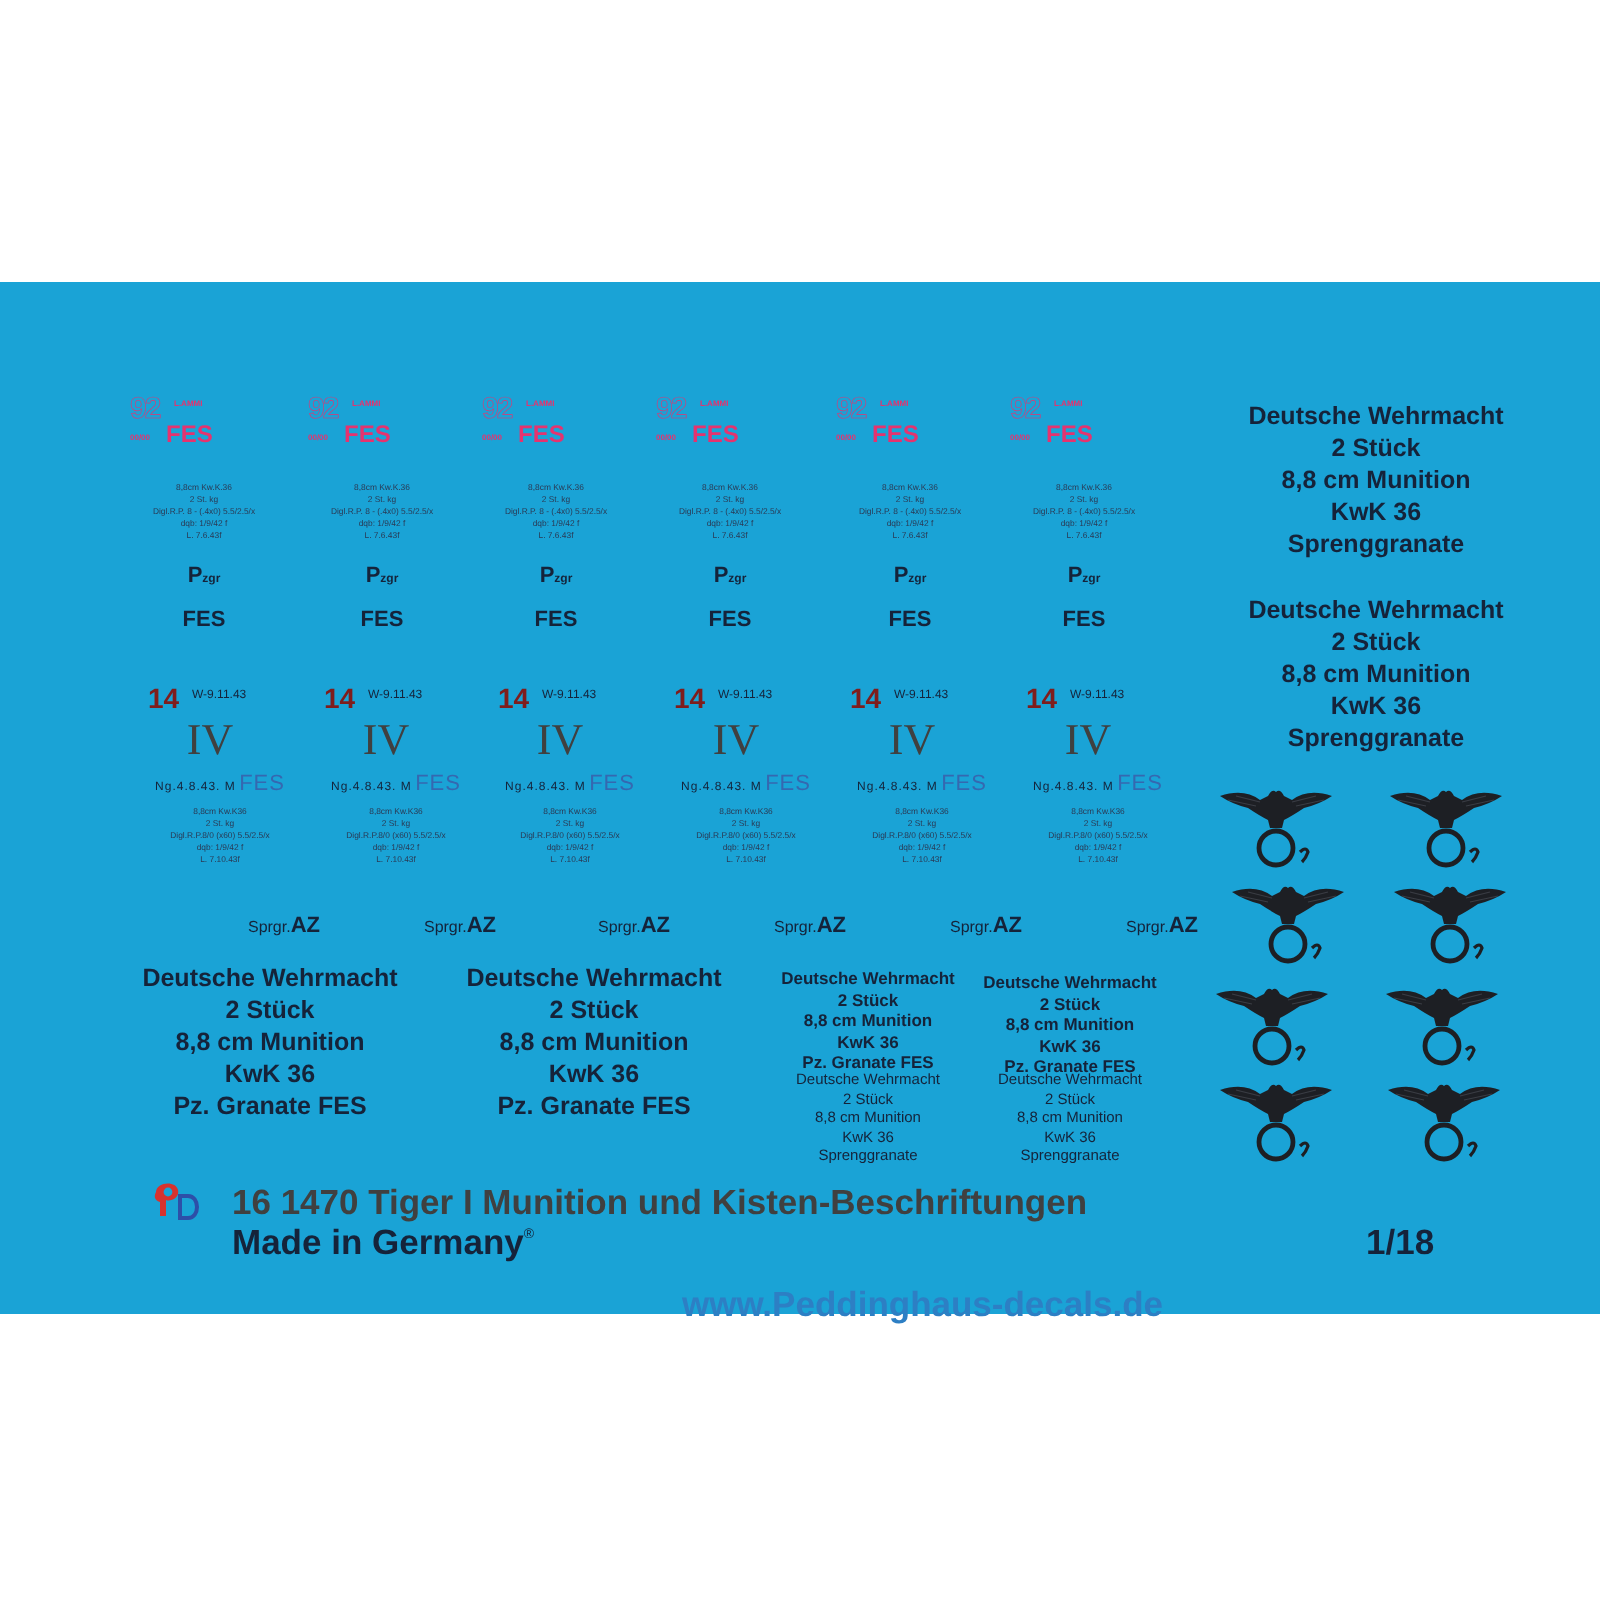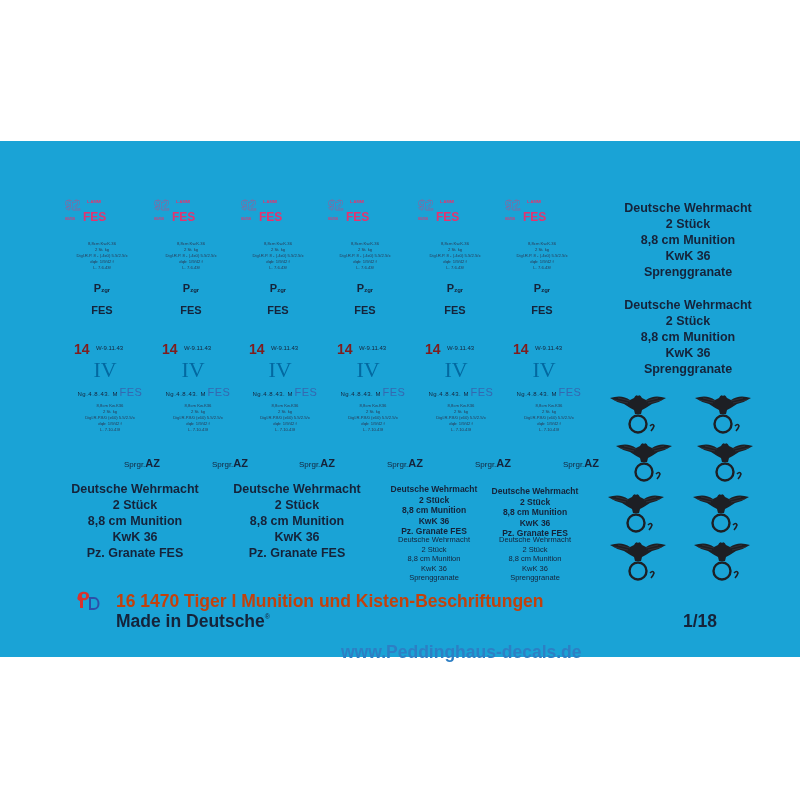--- a/index.html
+++ b/index.html
@@ -12,35 +12,35 @@
   .fes-pink-sm{position:absolute;left:8px;top:20px;color:#e5336f;font-size:4px;font-weight:bold;}
   .fes-pink{position:absolute;left:26px;top:14px;color:#e5336f;font-size:12px;font-weight:bold;}
   .micro{position:absolute;left:0;width:90px;text-align:center;color:#2a3a55;font-size:4.2px;line-height:6px;}
   .pzgr{position:absolute;left:0;width:90px;text-align:center;top:94px;color:#15233a;font-size:11px;font-weight:bold;}
   .pzgr small{font-size:6px;font-weight:bold;}
   .fesb{position:absolute;left:0;width:90px;text-align:center;top:115px;color:#15233a;font-size:11px;font-weight:bold;}
   
   .lbl14{position:absolute;width:100px;}
   .n14{position:absolute;left:14px;top:0;color:#7f1d1d;font-size:14px;font-weight:bold;}
   .dt{position:absolute;left:36px;top:4px;color:#15233a;font-size:6px;}
-  .iv{position:absolute;left:0;width:90px;text-align:center;top:16px;color:#0369a1;font-size:22px;font-family:"Liberation Serif",serif;}
+  .iv{position:absolute;left:0;width:90px;text-align:center;top:16px;color:#404040;font-size:22px;font-family:"Liberation Serif",serif;}
   .ng{position:absolute;left:0;width:100px;text-align:center;top:45px;color:#15233a;font-size:6px;}
   .ng span{color:#3568b0;font-size:11px;font-weight:normal;letter-spacing:0.5px;}
   .micro2{position:absolute;left:0;width:100px;text-align:center;top:62px;color:#2a3a55;font-size:4.2px;line-height:6px;}
   .sprgr{position:absolute;left:0;width:100px;text-align:right;top:116px;color:#15233a;font-size:8px;}
   .sprgr b{font-size:11px;}
   
   .blk{position:absolute;text-align:center;color:#15233a;font-weight:bold;}
   .blk div{white-space:nowrap;}
   .blk-lg{font-size:12.5px;line-height:16px;}
   .blk-sm{font-size:8.5px;line-height:10.5px;font-weight:bold;}
   .blk-xs{font-size:7.5px;line-height:9.5px;font-weight:normal;}
   
   .emb{position:absolute;width:60px;height:55px;}
-  .footer1{position:absolute;left:116px;top:591px;color:#c2410c;font-size:17.5px;font-weight:bold;white-space:nowrap;}
+  .footer1{position:absolute;left:116px;top:591px;color:#404040;font-size:17.5px;font-weight:bold;white-space:nowrap;}
   .footer2{position:absolute;left:116px;top:611px;color:#15233a;font-size:17.5px;font-weight:bold;white-space:nowrap;}
   .footer2 sup{font-size:7px;font-weight:normal;vertical-align:8px;}
   .url{position:absolute;left:341px;top:642px;color:#2d7fc4;font-size:17.5px;font-weight:bold;white-space:nowrap;}
   .scale{position:absolute;left:683px;top:611px;color:#15233a;font-size:17.5px;font-weight:bold;}
   .logo{position:absolute;left:74px;top:590px;width:30px;height:22px;}
 </style>
 </head>
 <body>
 
 <div class="sheet"></div>
@@ -335,15 +335,15 @@
       <path d="M42 34 q3 -3 4 0 q-1 3 -3 5" fill="none" stroke="#1d1f24" stroke-width="1.6"></path>
     </svg></div>
   </div>
 
 <svg class="logo" viewBox="0 0 30 22">
   <path d="M4 6 C4 1,14 0,15 5 C16 9,11 11,9 10 L9 18 L6 18 L6 11 C3 10,3 8,4 6 Z" fill="#d8322e"></path>
   <circle cx="10" cy="6" r="2.2" fill="#1aa3d6"></circle>
   <path d="M16 8 L16 19 L20 19 C26 19,26 8,20 8 Z" fill="none" stroke="#2d4fa8" stroke-width="2"></path>
 </svg>
 <div class="footer1">16 1470 Tiger I Munition und Kisten-Beschriftungen</div>
-<div class="footer2"><span>Made in Deutsche</span><sup>®</sup></div>
+<div class="footer2"><span>Made in Germany</span><sup>®</sup></div>
 <div class="url">www.Peddinghaus-decals.de</div>
 <div class="scale">1/18</div>
 
 </body></html>

